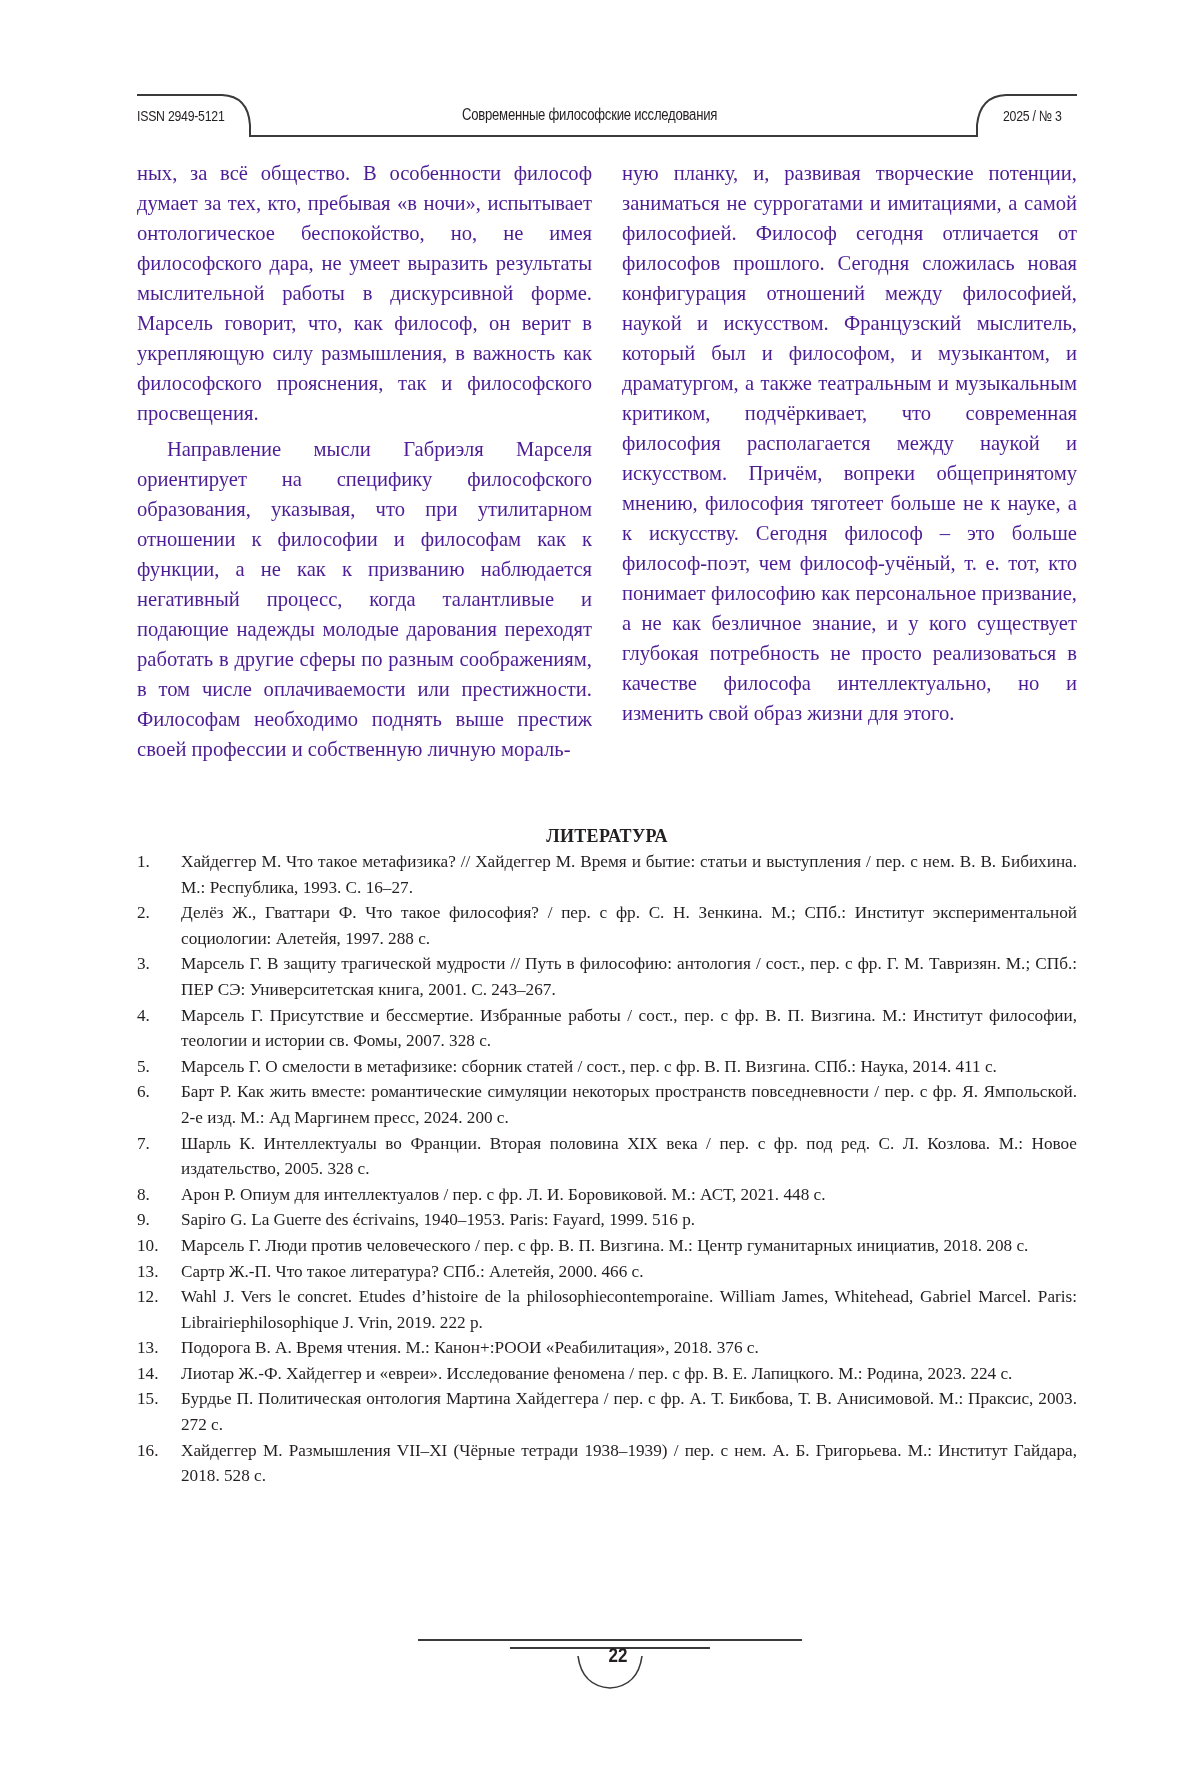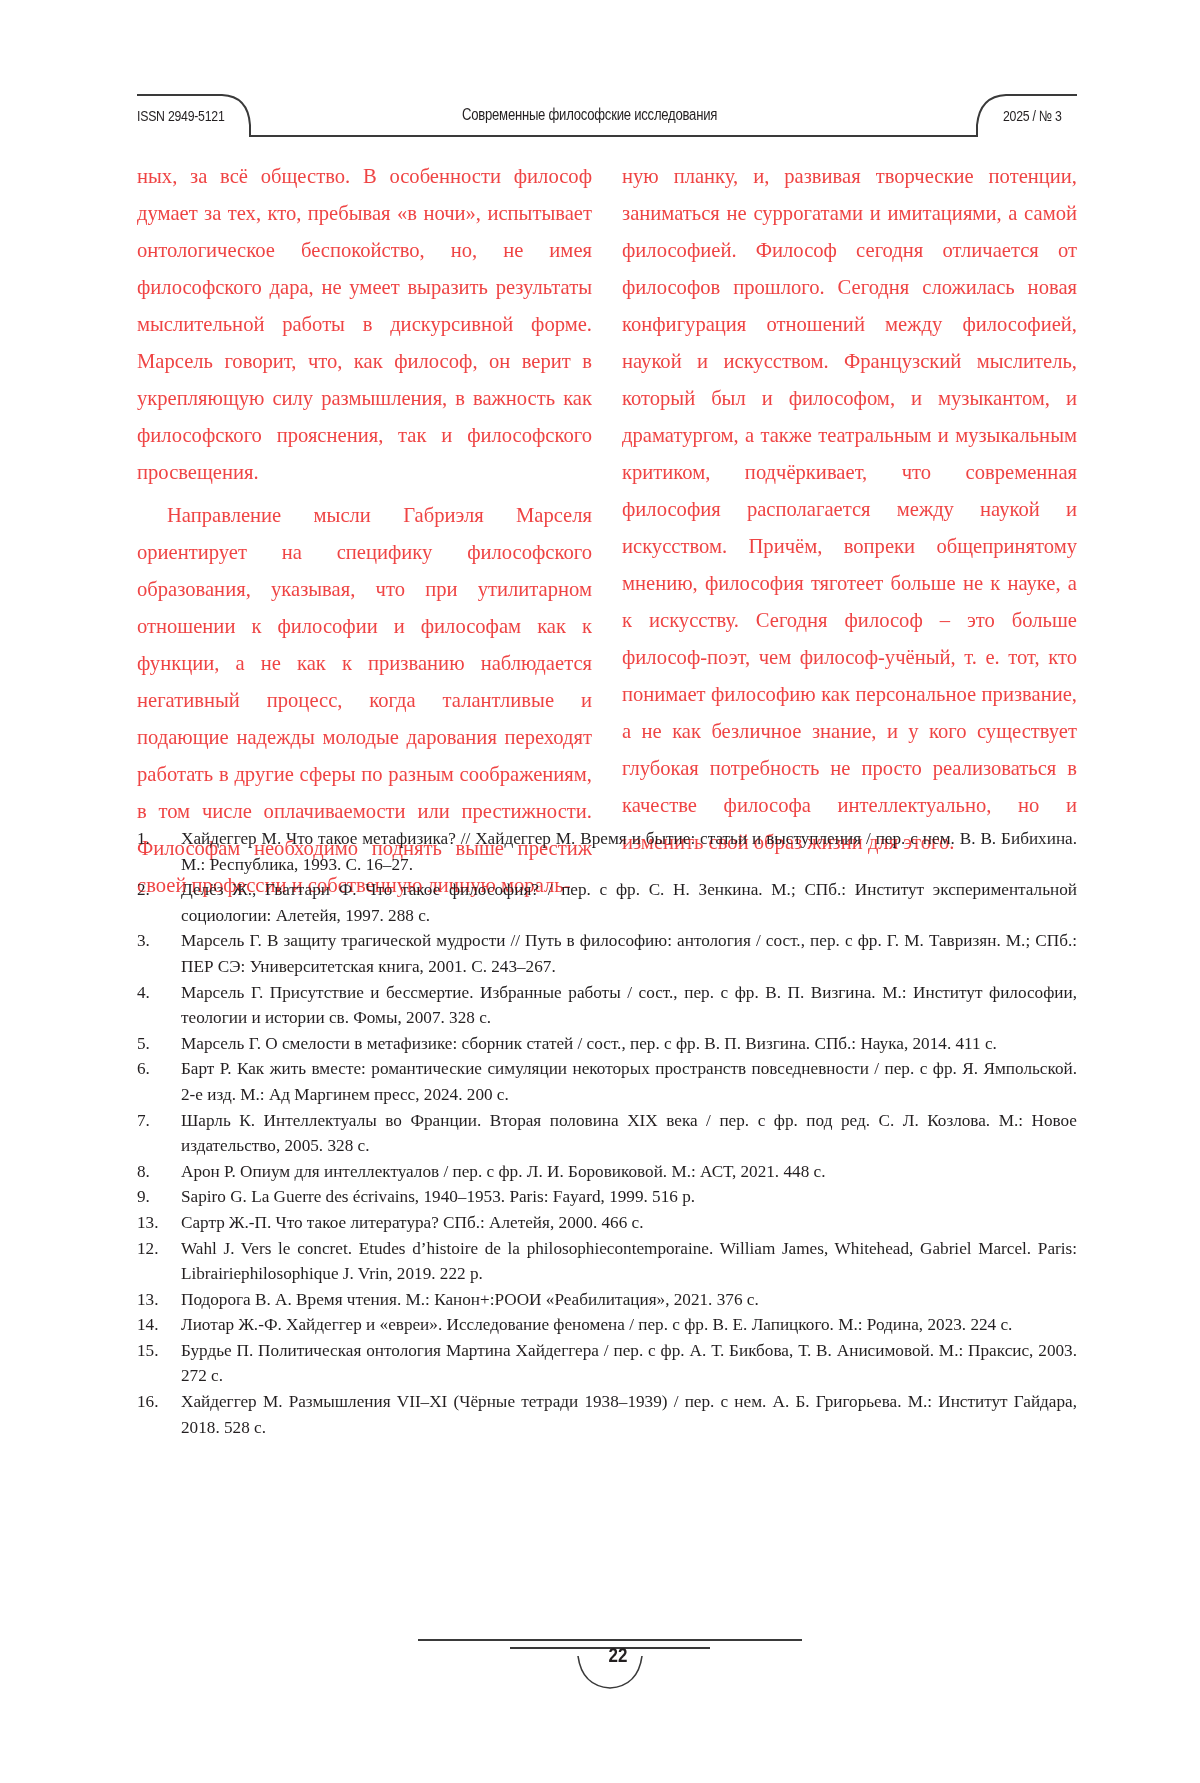--- a/index.html
+++ b/index.html
@@ -5,21 +5,21 @@
   html, body { margin: 0; padding: 0; background: #ffffff; }
   body { width: 1200px; height: 1783px; position: relative; overflow: hidden; color: #231f20; }
   .header { position: absolute; left: 0; top: 0; width: 992px; height: 150px; }
   .header svg { position: absolute; left: 0; top: 0; }
   .hdr-text { position: absolute; font-family: "Liberation Sans", sans-serif; font-size: 15px; color: #231f20; letter-spacing: -0.3px; transform: scaleX(0.82); transform-origin: left center; white-space: nowrap; }
   .hdr-issn { left: 137px; top: 107px; }
   .hdr-title { left: 462px; top: 106px; font-size: 16px; }
   .hdr-issue { left: 1003px; top: 107px; }
 
   .columns { position: absolute; left: 137px; top: 158px; width: 940px; display: flex; justify-content: space-between; }
-  .col { width: 455px; font-family: "Liberation Serif", serif; font-size: 20.6px; line-height: 37px; text-align: justify; color: #ef4444; }
+  .col { width: 455px; font-family: "Liberation Serif", serif; font-size: 20.6px; line-height: 30px; text-align: justify; color: #4c1d95; }
   .col p { margin: 0; }
   .col p.indent { text-indent: 30px; margin-top: 6px; }
 
   .refs { position: absolute; left: 137px; top: 826px; width: 940px; font-family: "Liberation Sans", sans-serif; }
   .refs-title { text-align: center; font-family: "Liberation Serif", serif; font-weight: bold; font-size: 18px; margin: 0 0 2px 0; letter-spacing: 0.3px; }
   .ref { display: flex; font-family: "Liberation Serif", serif; font-size: 17.2px; line-height: 25.6px; color: #231f20; }
   .ref-num { width: 44px; flex: 0 0 44px; }
   .ref-text { flex: 1; text-align: justify; }
 
   .footer { position: absolute; left: 0; top: 1620px; width: 1108px; height: 80px; }
@@ -42,20 +42,21 @@
   <div class="col">
     <p>ных, за всё общество. В особенности философ думает за тех, кто, пребывая «в ночи», испытывает онтологическое беспокойство, но, не имея философского дара, не умеет выразить результаты мыслительной работы в дискурсивной форме. Марсель говорит, что, как философ, он верит в укрепляющую силу размышления, в важность как философского прояснения, так и философского просвещения.</p>
     <p class="indent">Направление мысли Габриэля Марселя ориентирует на специфику философского образования, указывая, что при утилитарном отношении к философии и философам как к функции, а не как к призванию наблюдается негативный процесс, когда талантливые и подающие надежды молодые дарования переходят работать в другие сферы по разным соображениям, в том числе оплачиваемости или престижности. Философам необходимо поднять выше престиж своей профессии и собственную личную мораль-</p>
   </div>
   <div class="col">
     <p>ную планку, и, развивая творческие потенции, заниматься не суррогатами и имитациями, а самой философией. Философ сегодня отличается от философов прошлого. Сегодня сложилась новая конфигурация отношений между философией, наукой и искусством. Французский мыслитель, который был и философом, и музыкантом, и драматургом, а также театральным и музыкальным критиком, подчёркивает, что современная философия располагается между наукой и искусством. Причём, вопреки общепринятому мнению, философия тяготеет больше не к науке, а к искусству. Сегодня философ – это больше философ-поэт, чем философ-учёный, т. е. тот, кто понимает философию как персональное призвание, а не как безличное знание, и у кого существует глубокая потребность не просто реализоваться в качестве философа интеллектуально, но и изменить свой образ жизни для этого.</p>
   </div>
 </div>
 
 <div class="refs">
+  <div class="refs-title">ЛИТЕРАТУРА</div>
   <div id="ref-list">
       <div class="ref">
         <span class="ref-num">1.</span>
         <span class="ref-text">Хайдеггер М. Что такое метафизика? // Хайдеггер М. Время и бытие: статьи и выступления / пер. с нем. В. В. Бибихина. М.: Республика, 1993. С. 16–27.</span>
       </div>
       <div class="ref">
         <span class="ref-num">2.</span>
         <span class="ref-text">Делёз Ж., Гваттари Ф. Что такое философия? / пер. с фр. С. Н. Зенкина. М.; СПб.: Институт экспериментальной социологии: Алетейя, 1997. 288 с.</span>
       </div>
       <div class="ref">
@@ -80,30 +81,34 @@
       </div>
       <div class="ref">
         <span class="ref-num">8.</span>
         <span class="ref-text">Арон Р. Опиум для интеллектуалов / пер. с фр. Л. И. Боровиковой. М.: АСТ, 2021. 448 с.</span>
       </div>
       <div class="ref">
         <span class="ref-num">9.</span>
         <span class="ref-text">Sapiro G. La Guerre des écrivains, 1940–1953. Paris: Fayard, 1999. 516 p.</span>
       </div>
       <div class="ref">
+        <span class="ref-num">10.</span>
+        <span class="ref-text">Марсель Г. Люди против человеческого / пер. с фр. В. П. Визгина. М.: Центр гуманитарных инициатив, 2018. 208 с.</span>
+      </div>
+      <div class="ref">
         <span class="ref-num">13.</span>
         <span class="ref-text">Сартр Ж.-П. Что такое литература? СПб.: Алетейя, 2000. 466 с.</span>
       </div>
       <div class="ref">
         <span class="ref-num">12.</span>
         <span class="ref-text">Wahl J. Vers le concret. Etudes d’histoire de la philosophiecontemporaine. William James, Whitehead, Gabriel Marcel. Paris: Librairiephilosophique J. Vrin, 2019. 222 p.</span>
       </div>
       <div class="ref">
         <span class="ref-num">13.</span>
-        <span class="ref-text">Подорога В. А. Время чтения. М.: Канон+:РООИ «Реабилитация», 2021. 376 с.</span>
+        <span class="ref-text">Подорога В. А. Время чтения. М.: Канон+:РООИ «Реабилитация», 2018. 376 с.</span>
       </div>
       <div class="ref">
         <span class="ref-num">14.</span>
         <span class="ref-text">Лиотар Ж.-Ф. Хайдеггер и «евреи». Исследование феномена / пер. с фр. В. Е. Лапицкого. М.: Родина, 2023. 224 с.</span>
       </div>
       <div class="ref">
         <span class="ref-num">15.</span>
         <span class="ref-text">Бурдье П. Политическая онтология Мартина Хайдеггера / пер. с фр. А. Т. Бикбова, Т. В. Анисимовой. М.: Праксис, 2003. 272 с.</span>
       </div>
       <div class="ref">

